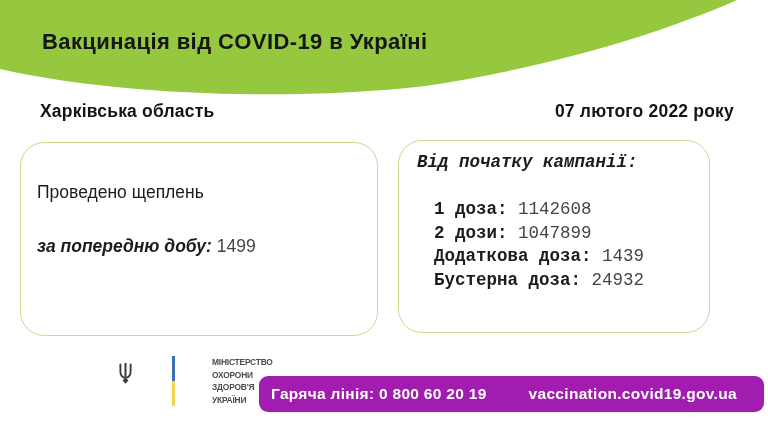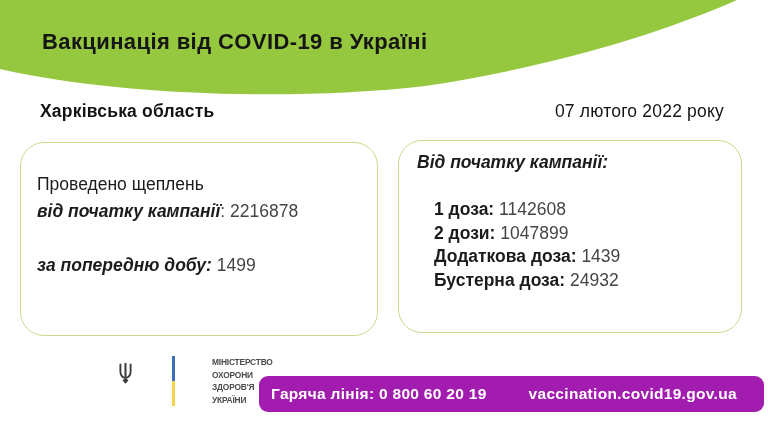--- a/index.html
+++ b/index.html
@@ -13,32 +13,32 @@
   .page-title{
     position:absolute;top:29px;left:42px;margin:0;
     font-size:22px;font-weight:700;letter-spacing:.4px;color:#161616;
   }
   
   .region{
     position:absolute;top:101px;left:40px;
     font-size:17.5px;font-weight:700;letter-spacing:.2px;color:#141414;
   }
   .date{
-    position:absolute;top:101px;right:44px;
-    font-size:17.5px;font-weight:400;letter-spacing:.2px;color:#141414;
+    position:absolute;top:101px;right:34px;
+    font-size:17.5px;font-weight:700;letter-spacing:.2px;color:#141414;
   }
   
   .card{
     position:absolute;border:1.5px solid #c9db8c;border-radius:24px;
     background:#ffffff;box-sizing:border-box;color:#1c1c1c;
   }
-  .card.left{left:20px;top:142px;width:358px;height:194px;padding:28px 18px 0 16px;
+  .card.left{left:20px;top:142px;width:358px;height:194px;padding:36px 18px 0 16px;
     font-size:17.5px;line-height:27px;}
-  .card.right{left:398px;top:140px;width:344px;height:193px;padding:10px 16px 0 18px;
-    font-size:17.5px;line-height:23.5px;}
+  .card.right{left:398px;top:140px;width:312px;height:193px;padding:10px 16px 0 18px;
+    font-size:17.5px;line-height:23.5px;font-family:Liberation Mono, monospace;}
   .bi{font-weight:700;font-style:italic;}
   .b{font-weight:700;margin-left:17px;}
   .val{font-weight:400;color:#454545;}
   .spacer{visibility:hidden;}
   
   .vlogo{position:absolute;left:34px;top:348px;width:62px;text-align:center;}
   .vlogo svg{display:block;margin:0 auto;}
   .vlogo-caption{font-size:8px;font-weight:700;line-height:9.5px;color:#1f2433;letter-spacing:.1px;margin-top:2px;}
   .moz{position:absolute;left:117px;top:356px;display:flex;align-items:flex-start;gap:32px;}
   .moz .trident{margin-top:5px;}
@@ -63,23 +63,20 @@
   </svg>
 
   <h1 class="page-title">Вакцинація від COVID-19 в Україні</h1>
 
   <div class="region">Харківська область</div>
   <div class="date">07 лютого 2022 року</div>
 
   <div class="card left">
     <div>
       <span>Проведено щеплень</span>
-    </div>
-    <div>
-      <span class="bi">від початку кампанії</span><span class="val">: </span><span class="val">2216878</span>
     </div>
     <div class="spacer">&nbsp;</div>
     <div>
       <span class="bi">за попередню добу:</span>
       <span class="val">1499</span>
     </div>
   </div>
 
   <div class="card right">
     <div class="bi">Від початку кампанії:</div>

